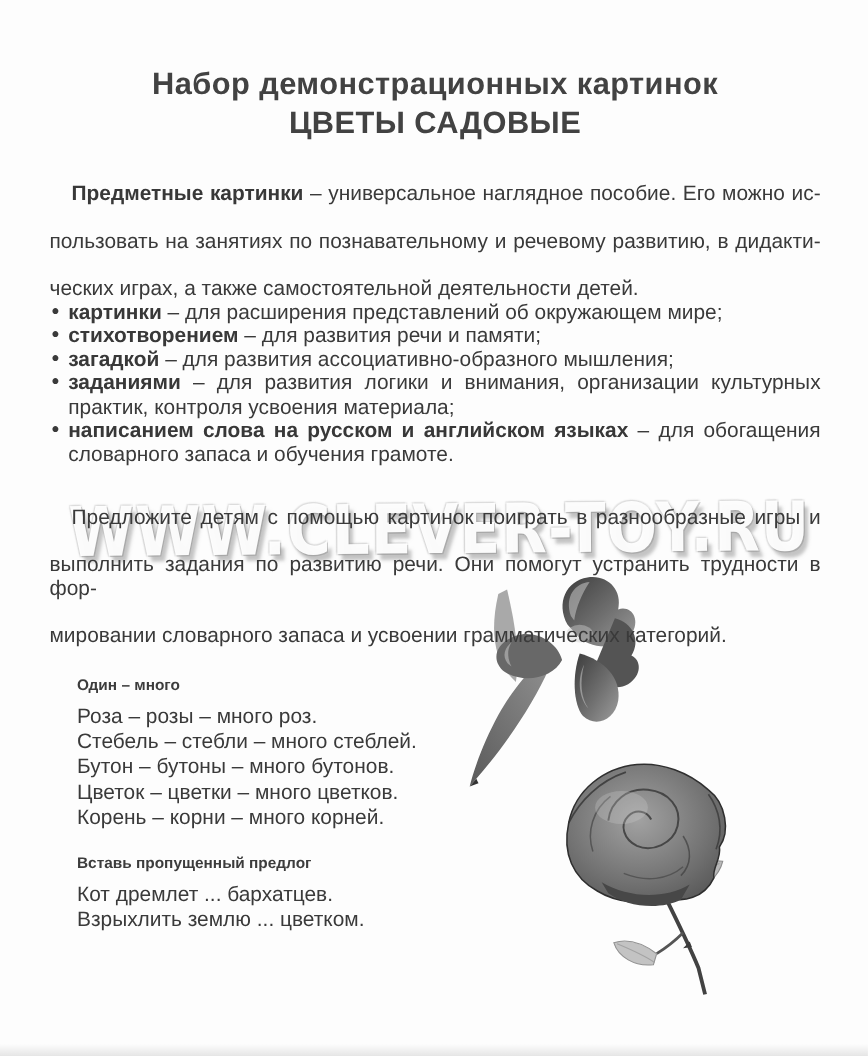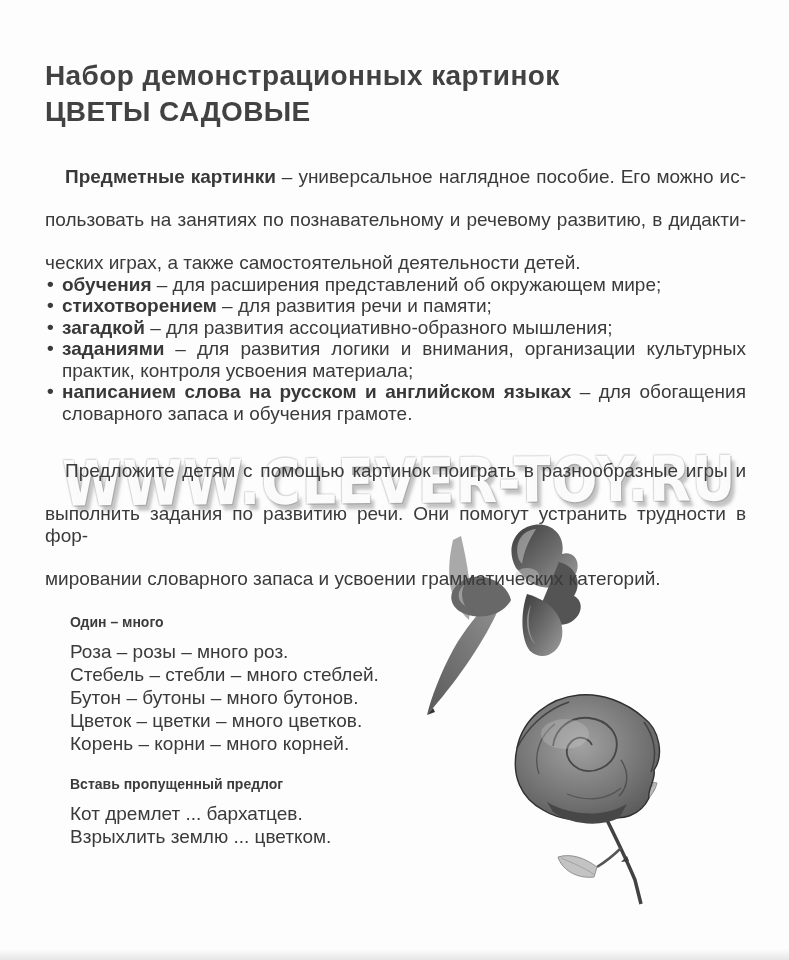--- a/index.html
+++ b/index.html
@@ -24,21 +24,21 @@
       1px -1px 1px rgba(200,200,200,0.30);
     pointer-events:none;
   }
   
   .illus { position:absolute; z-index:2; }
   .illus-iris { left:423px; top:520px; }
   .illus-rose { left:503px; top:690px; }
   
   .content { position:absolute; left:45px; top:58px; width:701px; z-index:3; }
   .title {
-    margin:0 0 24px 0; text-align:left;
+    margin:0 0 24px 0; text-align:center;
     font-size:28px; line-height:36px; font-weight:bold;
     color:#424242; letter-spacing:0.4px;
   }
   .body-text { font-size:19px; line-height:21.5px; }
   .jline { text-align:justify; }
   .jline::after { content:""; display:inline-block; width:100%; height:0; }
   .p-indent { text-indent:20px;margin-top:36px; }
   b.term { font-weight:bold; color:#383838; }
   .features-lead { margin:24px 0 9px 0; }
   ul.features { list-style:none; margin:0; padding:0; }
@@ -138,21 +138,21 @@
     </h1>
 
     <div class="intro">
       <div class="jline p-indent"><b class="term">Предметные картинки</b><span> – универсальное наглядное пособие. Его можно ис-</span></div>
       <div class="jline">пользовать на занятиях по познавательному и речевому развитию, в дидакти-</div>
       <div>ческих играх, а также самостоятельной деятельности детей.</div>
     </div>
 
 
     <ul class="features">
-      <li><span class="dot">•</span><b class="term">обучения</b><span> – для расширения представлений об окружающем мире;</span></li>
+      <li><span class="dot">•</span><b class="term">картинки</b><span> – для расширения представлений об окружающем мире;</span></li>
       <li><span class="dot">•</span><b class="term">стихотворением</b><span> – для развития речи и памяти;</span></li>
       <li><span class="dot">•</span><b class="term">загадкой</b><span> – для развития ассоциативно-образного мышления;</span></li>
       <li><span class="dot">•</span><b class="term">заданиями</b><span> – для развития логики и внимания, организации культурных практик, контроля усвоения материала;</span></li>
       <li><span class="dot">•</span><b class="term">написанием слова на русском и английском языках</b><span> – для обогащения словарного запаса и обучения грамоте.</span></li>
     </ul>
 
     <div class="para2">
       <div class="jline p-indent">Предложите детям с помощью картинок поиграть в разнообразные игры и</div>
       <div class="jline">выполнить задания по развитию речи. Они помогут устранить трудности в фор-</div>
       <div>мировании словарного запаса и усвоении грамматических категорий.</div>

